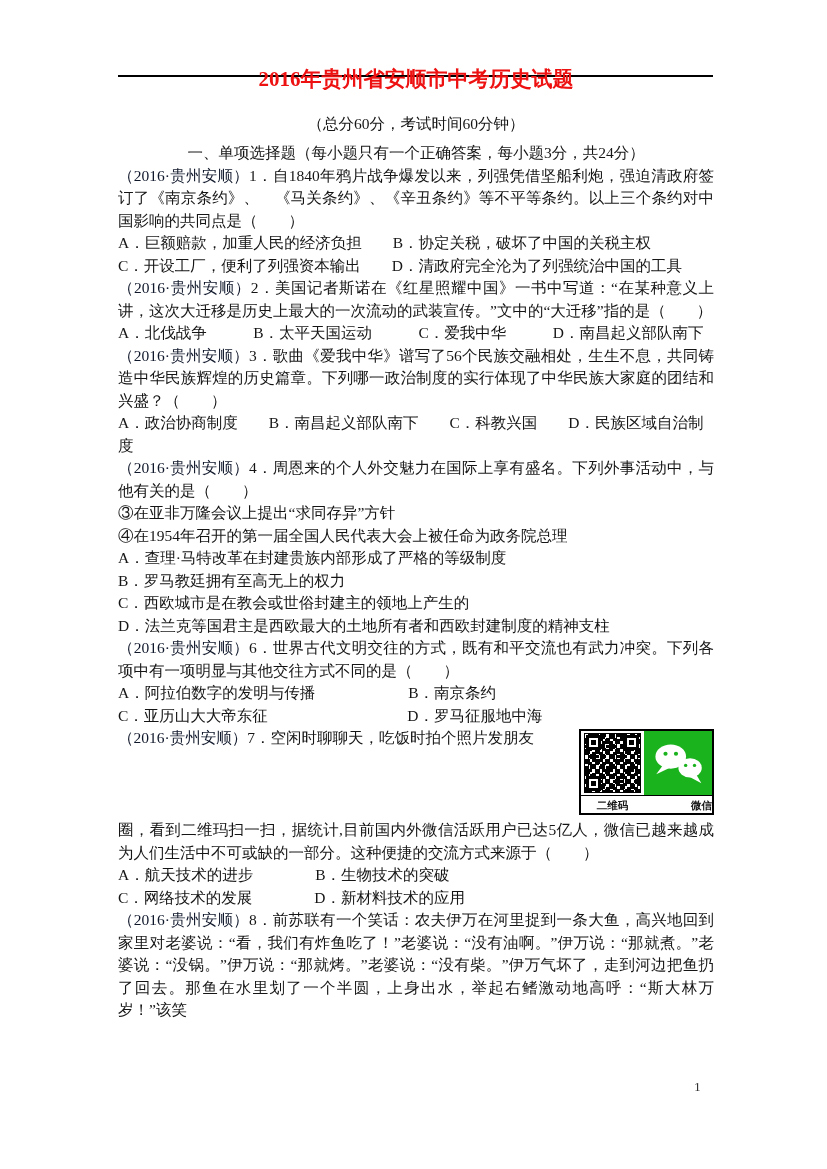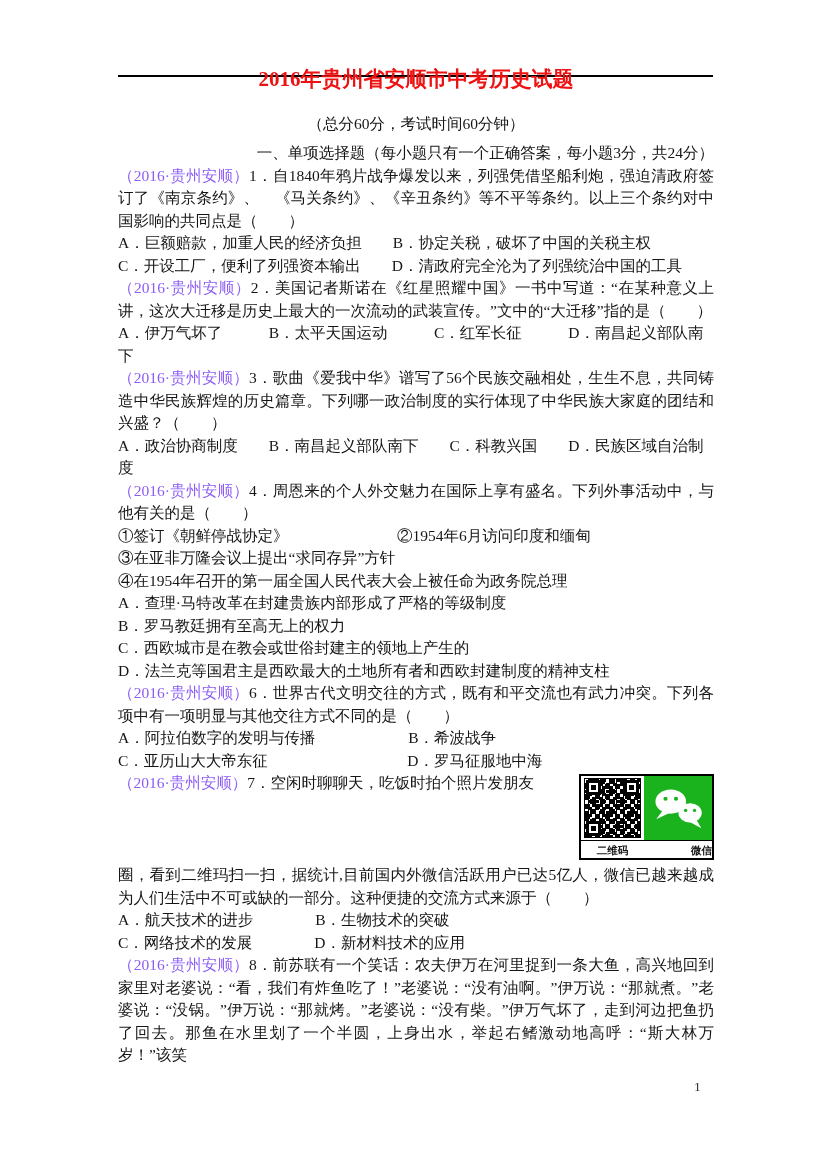--- a/index.html
+++ b/index.html
@@ -14,22 +14,22 @@
   }
   .content{
     position:absolute;left:118px;top:0;width:596px;
     font-size:15.5px;line-height:22.5px;text-align:justify;
   }
   .title{
     margin:0;padding-top:64px;text-align:center;
     color:#ee1111;font-weight:bold;font-size:21px;line-height:30px;
   }
   .subtitle{text-align:center;margin-top:19px;line-height:22px;}
-  .section{margin-top:7px;text-align:right;}
-  .tag{color:#8b5cf6;}
+  .section{margin-top:7px;text-align:center;}
+  .tag{color:#0f172a;}
   .q{margin:0;}
   .stem{text-align:justify;}
   .line{text-align:left;white-space:pre-wrap;}
   .clear{clear:right;height:0;}
   
   .figure{
     float:right;width:131px;height:82px;border:2px solid #000;
     margin:2px 0 4px 10px;background:#4c1d95;display:flex;flex-direction:column;
   }
   .fig-top{height:64px;display:flex;}
@@ -68,45 +68,44 @@
   <div class="section">一、单项选择题（每小题只有一个正确答案，每小题3分，共24分）</div>
 
   <div class="q">
     <div class="stem"><span class="tag">（2016·贵州安顺）</span><span>1．自1840年鸦片战争爆发以来，列强凭借坚船利炮，强迫清政府签订了《南京条约》、　《马关条约》、《辛丑条约》等不平等条约。以上三个条约对中国影响的共同点是（　　）</span></div>
     <div class="line">A．巨额赔款，加重人民的经济负担　　B．协定关税，破坏了中国的关税主权</div>
     <div class="line">C．开设工厂，便利了列强资本输出　　D．清政府完全沦为了列强统治中国的工具</div>
   </div>
 
   <div class="q">
     <div class="stem"><span class="tag">（2016·贵州安顺）</span><span>2．美国记者斯诺在《红星照耀中国》一书中写道：“在某种意义上讲，这次大迁移是历史上最大的一次流动的武装宣传。”文中的“大迁移”指的是（　　）</span></div>
-    <div class="line">A．伊万气坏了　　　B．太平天国运动　　　C．红军长征　　　D．南昌起义部队南下</div>
+    <div class="line">A．北伐战争　　　B．太平天国运动　　　C．爱我中华　　　D．南昌起义部队南下</div>
   </div>
 
   <div class="q">
     <div class="stem"><span class="tag">（2016·贵州安顺）</span><span>3．歌曲《爱我中华》谱写了56个民族交融相处，生生不息，共同铸造中华民族辉煌的历史篇章。下列哪一政治制度的实行体现了中华民族大家庭的团结和兴盛？（　　）</span></div>
     <div class="line">A．政治协商制度　　B．南昌起义部队南下　　C．科教兴国　　D．民族区域自治制度</div>
   </div>
 
   <div class="q">
     <div class="stem"><span class="tag">（2016·贵州安顺）</span><span>4．周恩来的个人外交魅力在国际上享有盛名。下列外事活动中，与他有关的是（　　）</span></div>
-    <div class="line">①签订《朝鲜停战协定》　　　　　　　②1954年6月访问印度和缅甸</div>
     <div class="line">③在亚非万隆会议上提出“求同存异”方针</div>
     <div class="line">④在1954年召开的第一届全国人民代表大会上被任命为政务院总理</div>
   </div>
 
   <div class="q">
     <div class="line">A．查理·马特改革在封建贵族内部形成了严格的等级制度</div>
     <div class="line">B．罗马教廷拥有至高无上的权力</div>
     <div class="line">C．西欧城市是在教会或世俗封建主的领地上产生的</div>
     <div class="line">D．法兰克等国君主是西欧最大的土地所有者和西欧封建制度的精神支柱</div>
   </div>
 
   <div class="q">
     <div class="stem"><span class="tag">（2016·贵州安顺）</span><span>6．世界古代文明交往的方式，既有和平交流也有武力冲突。下列各项中有一项明显与其他交往方式不同的是（　　）</span></div>
-    <div class="line">A．阿拉伯数字的发明与传播　　　　　　B．希波战争</div>
+    <div class="line">A．阿拉伯数字的发明与传播　　　　　　B．南京条约</div>
     <div class="line">C．亚历山大大帝东征　　　　　　　　　D．罗马征服地中海</div>
   </div>
 
   <div class="q">
     <div class="figure">
       <div class="fig-top">
         <div class="fig-qr-cell">
           <div class="qr">
             <span class="finder tl"></span>
             <span class="finder tr"></span>

